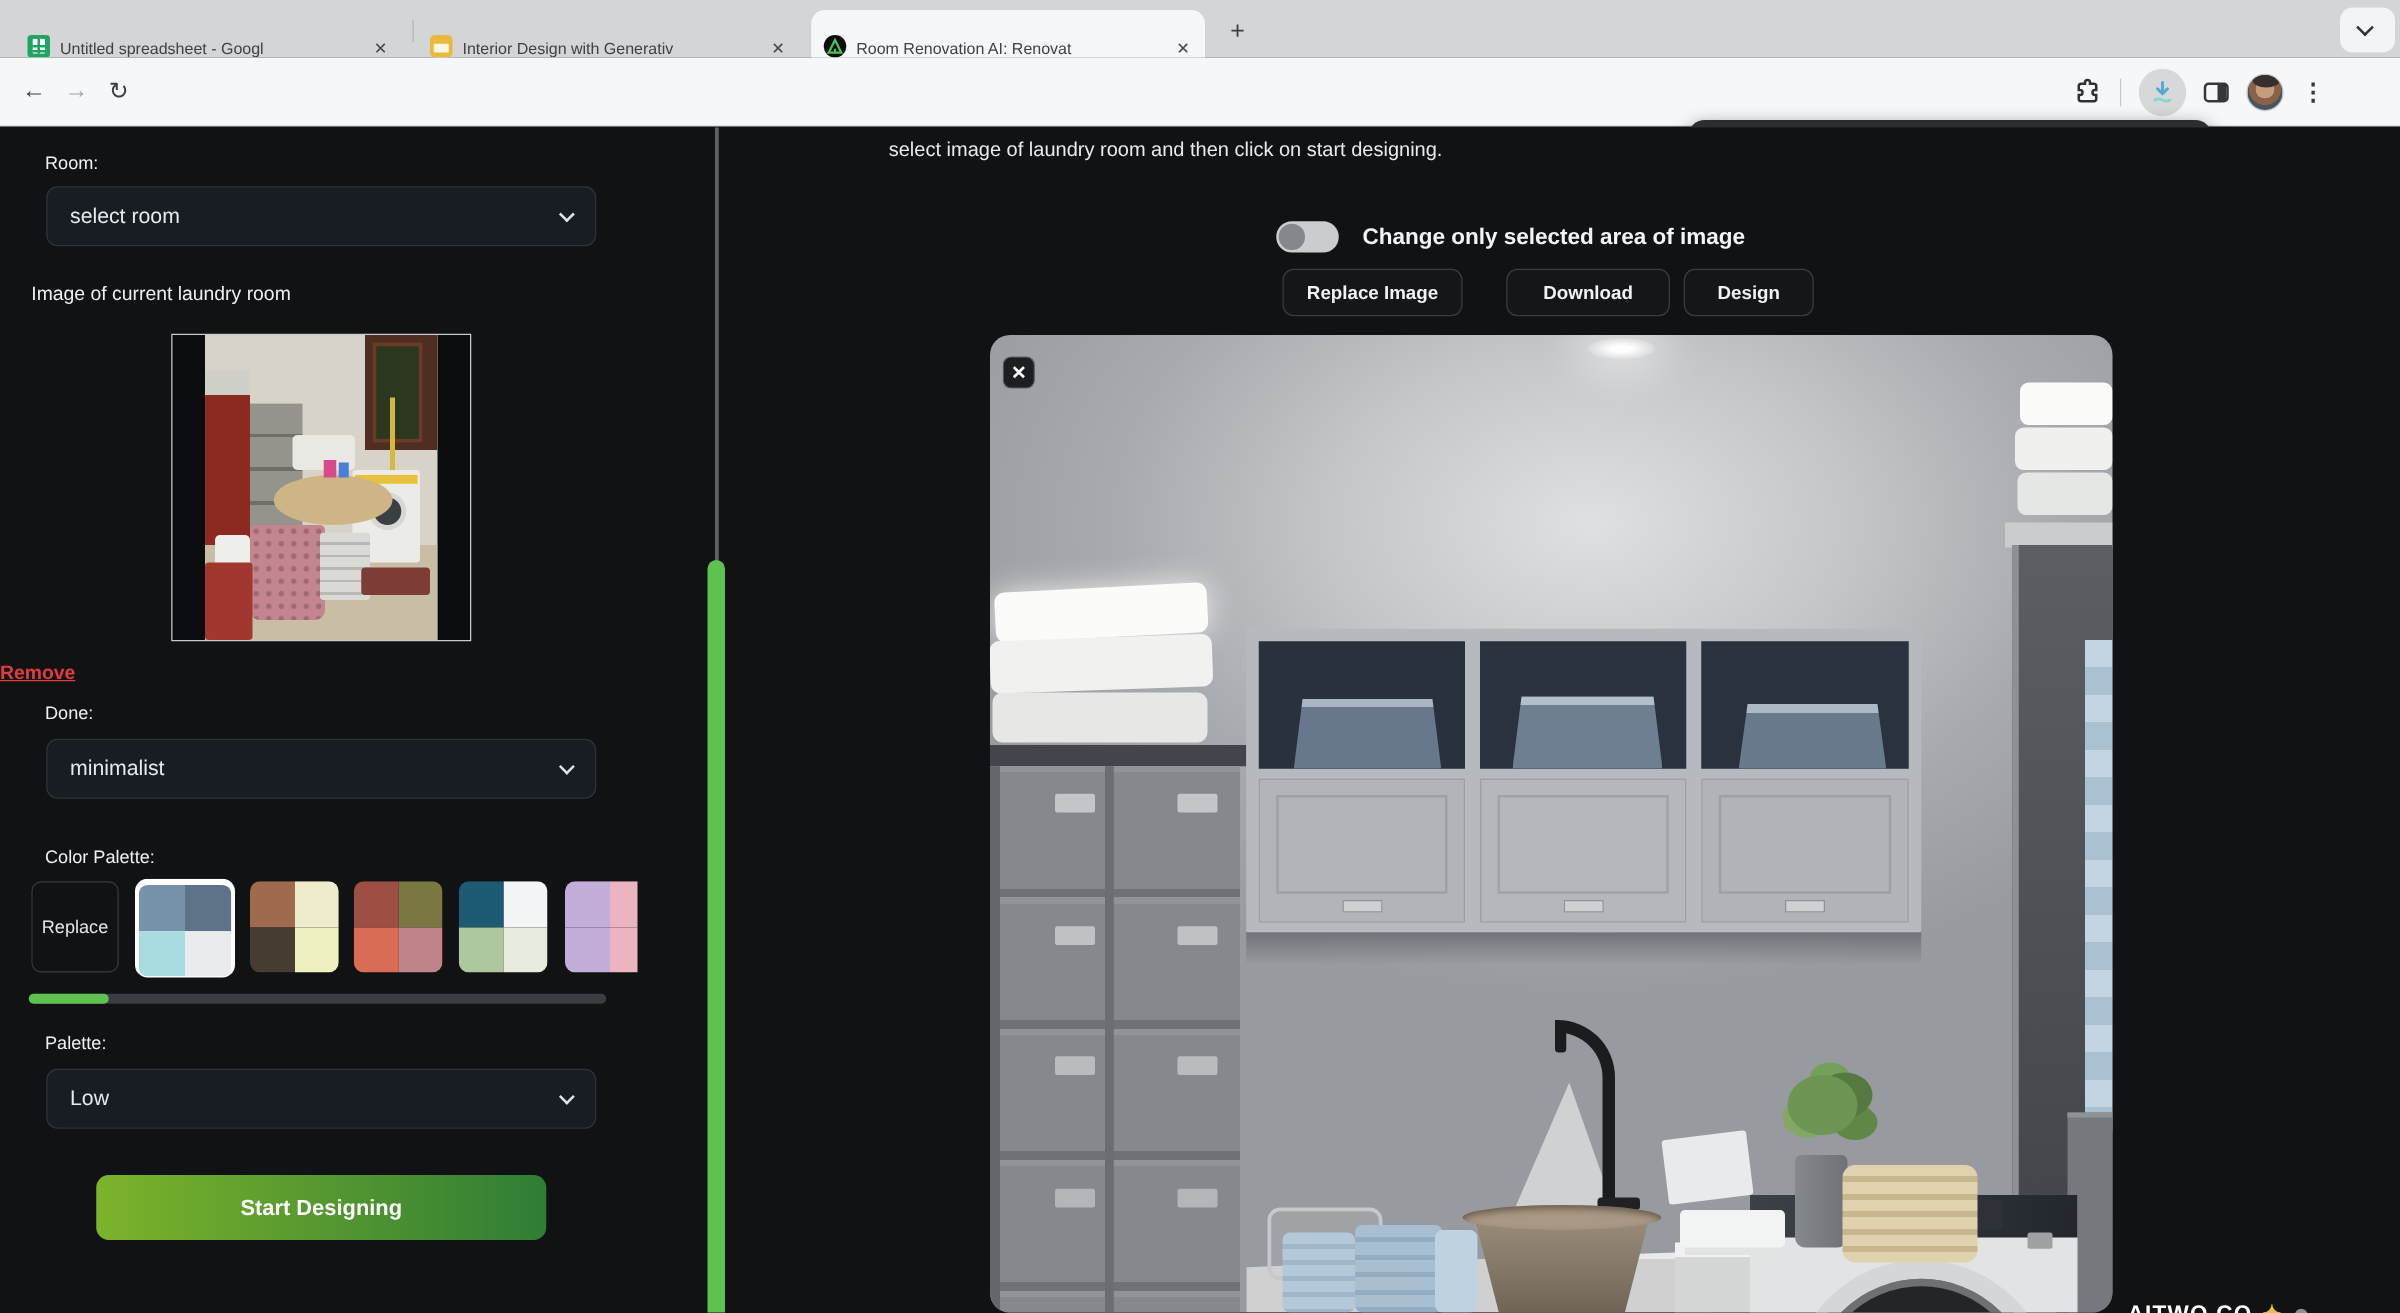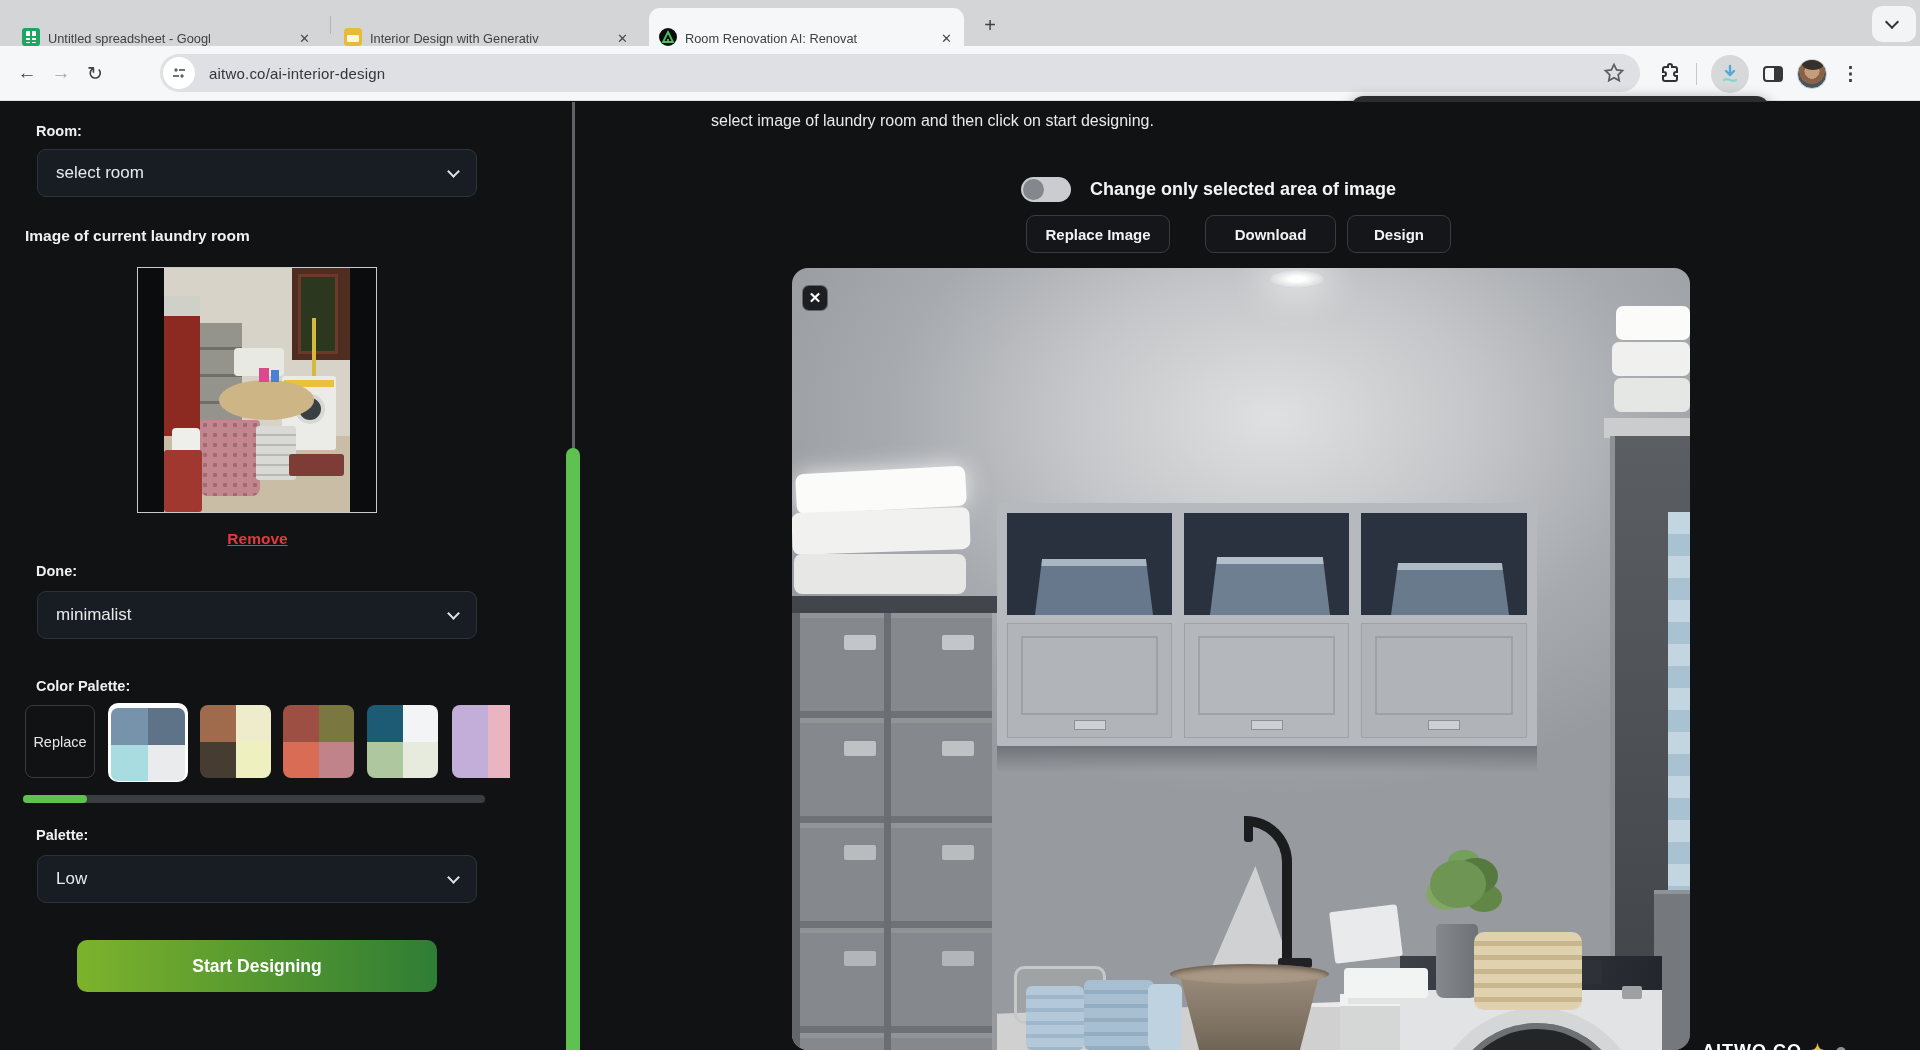--- a/index.html
+++ b/index.html
@@ -61,31 +61,31 @@
   .dltext { margin-left:14px; flex:1; }
   .dlname { color:#e9ebed; font-size:14.5px; }
   .dlmeta { color:#9aa0a6; font-size:13px; margin-top:4px; }
   .dlicons { display:flex; gap:18px; margin-right:44px; }
   #cursor { position:absolute; left:1742px; top:118px; }
 
   
   #page { position:absolute; left:0; top:102px; width:1920px; height:948px; background:#111214; }
 
   
-  .label { position:absolute; color:#eef0f2; font-size:14.5px; font-weight:700; }
+  .label { position:absolute; color:#eef0f2; font-size:14.5px; font-weight:400; }
   .select { position:absolute; left:37px; width:440px; height:48px; background:#181d23;
     border:1px solid #2d333b; border-radius:9px; color:#e7e9eb; font-size:17px;
     display:flex; align-items:center; padding:0 18px; }
   .select i.chev { position:absolute; right:18px; top:17px; width:9px; height:9px;
     border-right:2px solid #dfe2e5; border-bottom:2px solid #dfe2e5; transform:rotate(45deg); }
   #thumb { position:absolute; left:137px; top:165px; width:240px; height:246px; background:#0b0c0e;
     border:1px solid #c7cbce; display:flex; justify-content:center; }
   #photo { position:relative; width:186px; height:244px; background:#d8d3c9; overflow:hidden; }
   .ph { position:absolute; }
-  #remove { position:absolute; left:0; width:515px; text-align:center; top:428px; color:#e23b3b;
+  #remove { position:absolute; left:0; width:515px; text-align:left; top:428px; color:#e23b3b;
     font-size:15.5px; font-weight:600; text-decoration:underline; }
   #palrow { position:absolute; left:25px; top:601px; width:485px; height:84px; overflow:hidden; }
   .palbox { position:absolute; top:2px; width:71px; height:73px; border-radius:8px; overflow:hidden;
     display:grid; grid-template-columns:1fr 1fr; grid-template-rows:1fr 1fr; }
   .palbox div { width:100%; height:100%; }
   #random { position:absolute; left:0; top:2px; width:70px; height:73px; border:1px solid #363c43;
     border-radius:8px; color:#e3e5e7; font-size:14.5px; display:flex; align-items:center; justify-content:center; }
   #palsel { position:absolute; left:83px; top:0; width:80px; height:79px; background:#fff; border-radius:10px; padding:3px; }
   #palsel .palbox { position:relative; width:74px; height:73px; border-radius:7px; }
   #hscroll { position:absolute; left:23px; top:693px; width:462px; height:8px; background:#3a3d41; border-radius:4px; }
@@ -149,36 +149,20 @@
   <div class="win-chevron">
       <i></i>
     </div>
 </div>
 
 <div id="toolbar">
   <span class="navbtn" style="margin-left:10px;">←</span>
   <span class="navbtn fwd">→</span>
   <span class="navbtn">↻</span>
 
-  <div id="omnibox">
-    <div id="siteinfo">
-      <svg width="16" height="16" viewBox="0 0 16 16" stroke="#5f6368" stroke-width="1.8" fill="#5f6368">
-        <circle cx="5" cy="5" r="1.7" fill="#5f6368" stroke="none"></circle>
-          <line x1="8" y1="5" x2="14" y2="5"></line>
-        <circle cx="11" cy="11" r="1.7" fill="#5f6368" stroke="none"></circle>
-          <line x1="2" y1="11" x2="8" y2="11"></line>
-      </svg>
-    </div>
-    <span id="urltext">aitwo.co/ai-interior-design</span>
-    <span id="star">
-      <svg width="24" height="24" viewBox="0 0 24 24" fill="none" stroke="#5a5e62" stroke-width="1.7">
-        <path d="M12 3.5l2.6 5.4 5.9.8-4.3 4.1 1 5.8L12 16.8l-5.2 2.8 1-5.8-4.3-4.1 5.9-.8z"></path>
-      </svg>
-    </span>
-  </div>
 
   <div class="tb-icons">
     <span>
       <svg width="24" height="24" viewBox="0 0 24 24" fill="none" stroke="#2f3234" stroke-width="2">
         <path d="M10 4a2 2 0 0 1 4 0v1h3a2 2 0 0 1 2 2v3h-1a2 2 0 0 0 0 4h1v3a2 2 0 0 1-2 2H7a2 2 0 0 1-2-2v-3h1a2 2 0 0 0 0-4H5V7a2 2 0 0 1 2-2h3z"></path>
       </svg>
     </span>
     <span class="vsep"></span>
     <span class="dl-circle">
       <svg width="22" height="22" viewBox="0 0 22 22">

